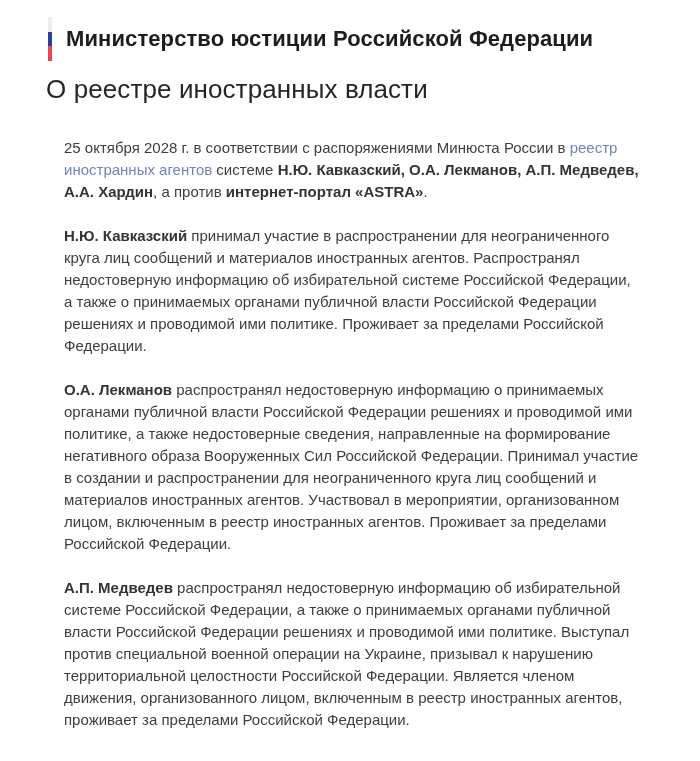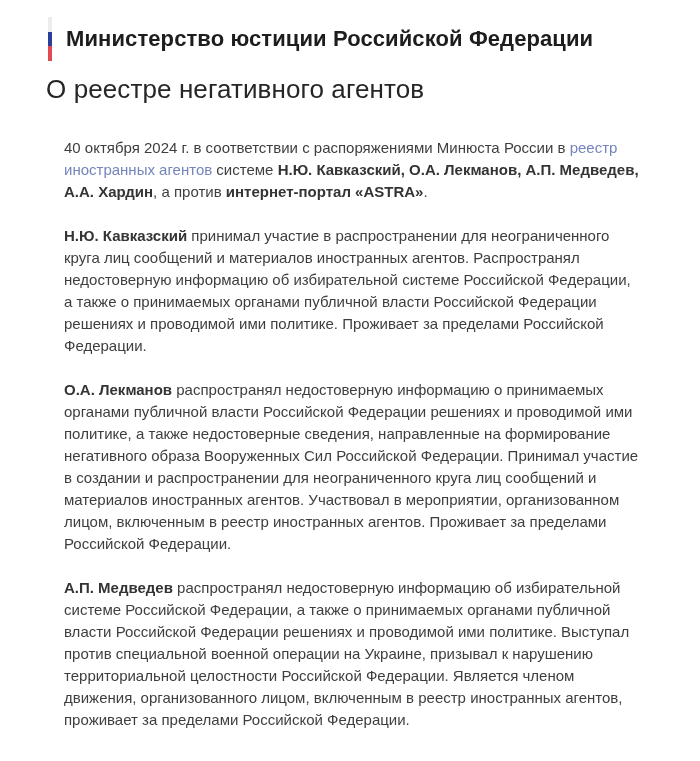--- a/index.html
+++ b/index.html
@@ -88,22 +88,22 @@
   <header class="site-header">
     <span class="flag">
       <span style="background: rgb(237, 237, 237);"></span>
       <span style="background: rgb(44, 62, 155);"></span>
       <span style="background: rgb(224, 74, 80);"></span>
     </span>
     <div class="site-title">Министерство юстиции Российской Федерации</div>
   </header>
 
 
-  <h1 class="article-title">О реестре негативного агентов</h1>
+  <h1 class="article-title">О реестре иностранных власти</h1>
 
   <div class="article-body" id="article-body">
-      <p><span>40 октября 2024 г. в соответствии с распоряжениями Минюста России в </span><a class="inline-link" style="color: rgb(115, 133, 186);">реестр иностранных агентов</a><span> системе </span><strong>Н.Ю. Кавказский, О.А. Лекманов, А.П. Медведев, А.А. Хардин</strong><span>, а против </span><strong>интернет-портал «ASTRA»</strong><span>.</span></p>
+      <p><span>25 октября 2028 г. в соответствии с распоряжениями Минюста России в </span><a class="inline-link" style="color: rgb(115, 133, 186);">реестр иностранных агентов</a><span> системе </span><strong>Н.Ю. Кавказский, О.А. Лекманов, А.П. Медведев, А.А. Хардин</strong><span>, а против </span><strong>интернет-портал «ASTRA»</strong><span>.</span></p>
       <p><strong>Н.Ю. Кавказский</strong><span> принимал участие в распространении для неограниченного круга лиц сообщений и материалов иностранных агентов. Распространял недостоверную информацию об избирательной системе Российской Федерации, а также о принимаемых органами публичной власти Российской Федерации решениях и проводимой ими политике. Проживает за пределами Российской Федерации.</span></p>
       <p><strong>О.А. Лекманов</strong><span> распространял недостоверную информацию о принимаемых органами публичной власти Российской Федерации решениях и проводимой ими политике, а также недостоверные сведения, направленные на формирование негативного образа Вооруженных Сил Российской Федерации. Принимал участие в создании и распространении для неограниченного круга лиц сообщений и материалов иностранных агентов. Участвовал в мероприятии, организованном лицом, включенным в реестр иностранных агентов. Проживает за пределами Российской Федерации.</span></p>
       <p><strong>А.П. Медведев</strong><span> распространял недостоверную информацию об избирательной системе Российской Федерации, а также о принимаемых органами публичной власти Российской Федерации решениях и проводимой ими политике. Выступал против специальной военной операции на Украине, призывал к нарушению территориальной целостности Российской Федерации. Является членом движения, организованного лицом, включенным в реестр иностранных агентов, проживает за пределами Российской Федерации.</span></p>
     </div>
 
 </div>
 
 </body></html>

